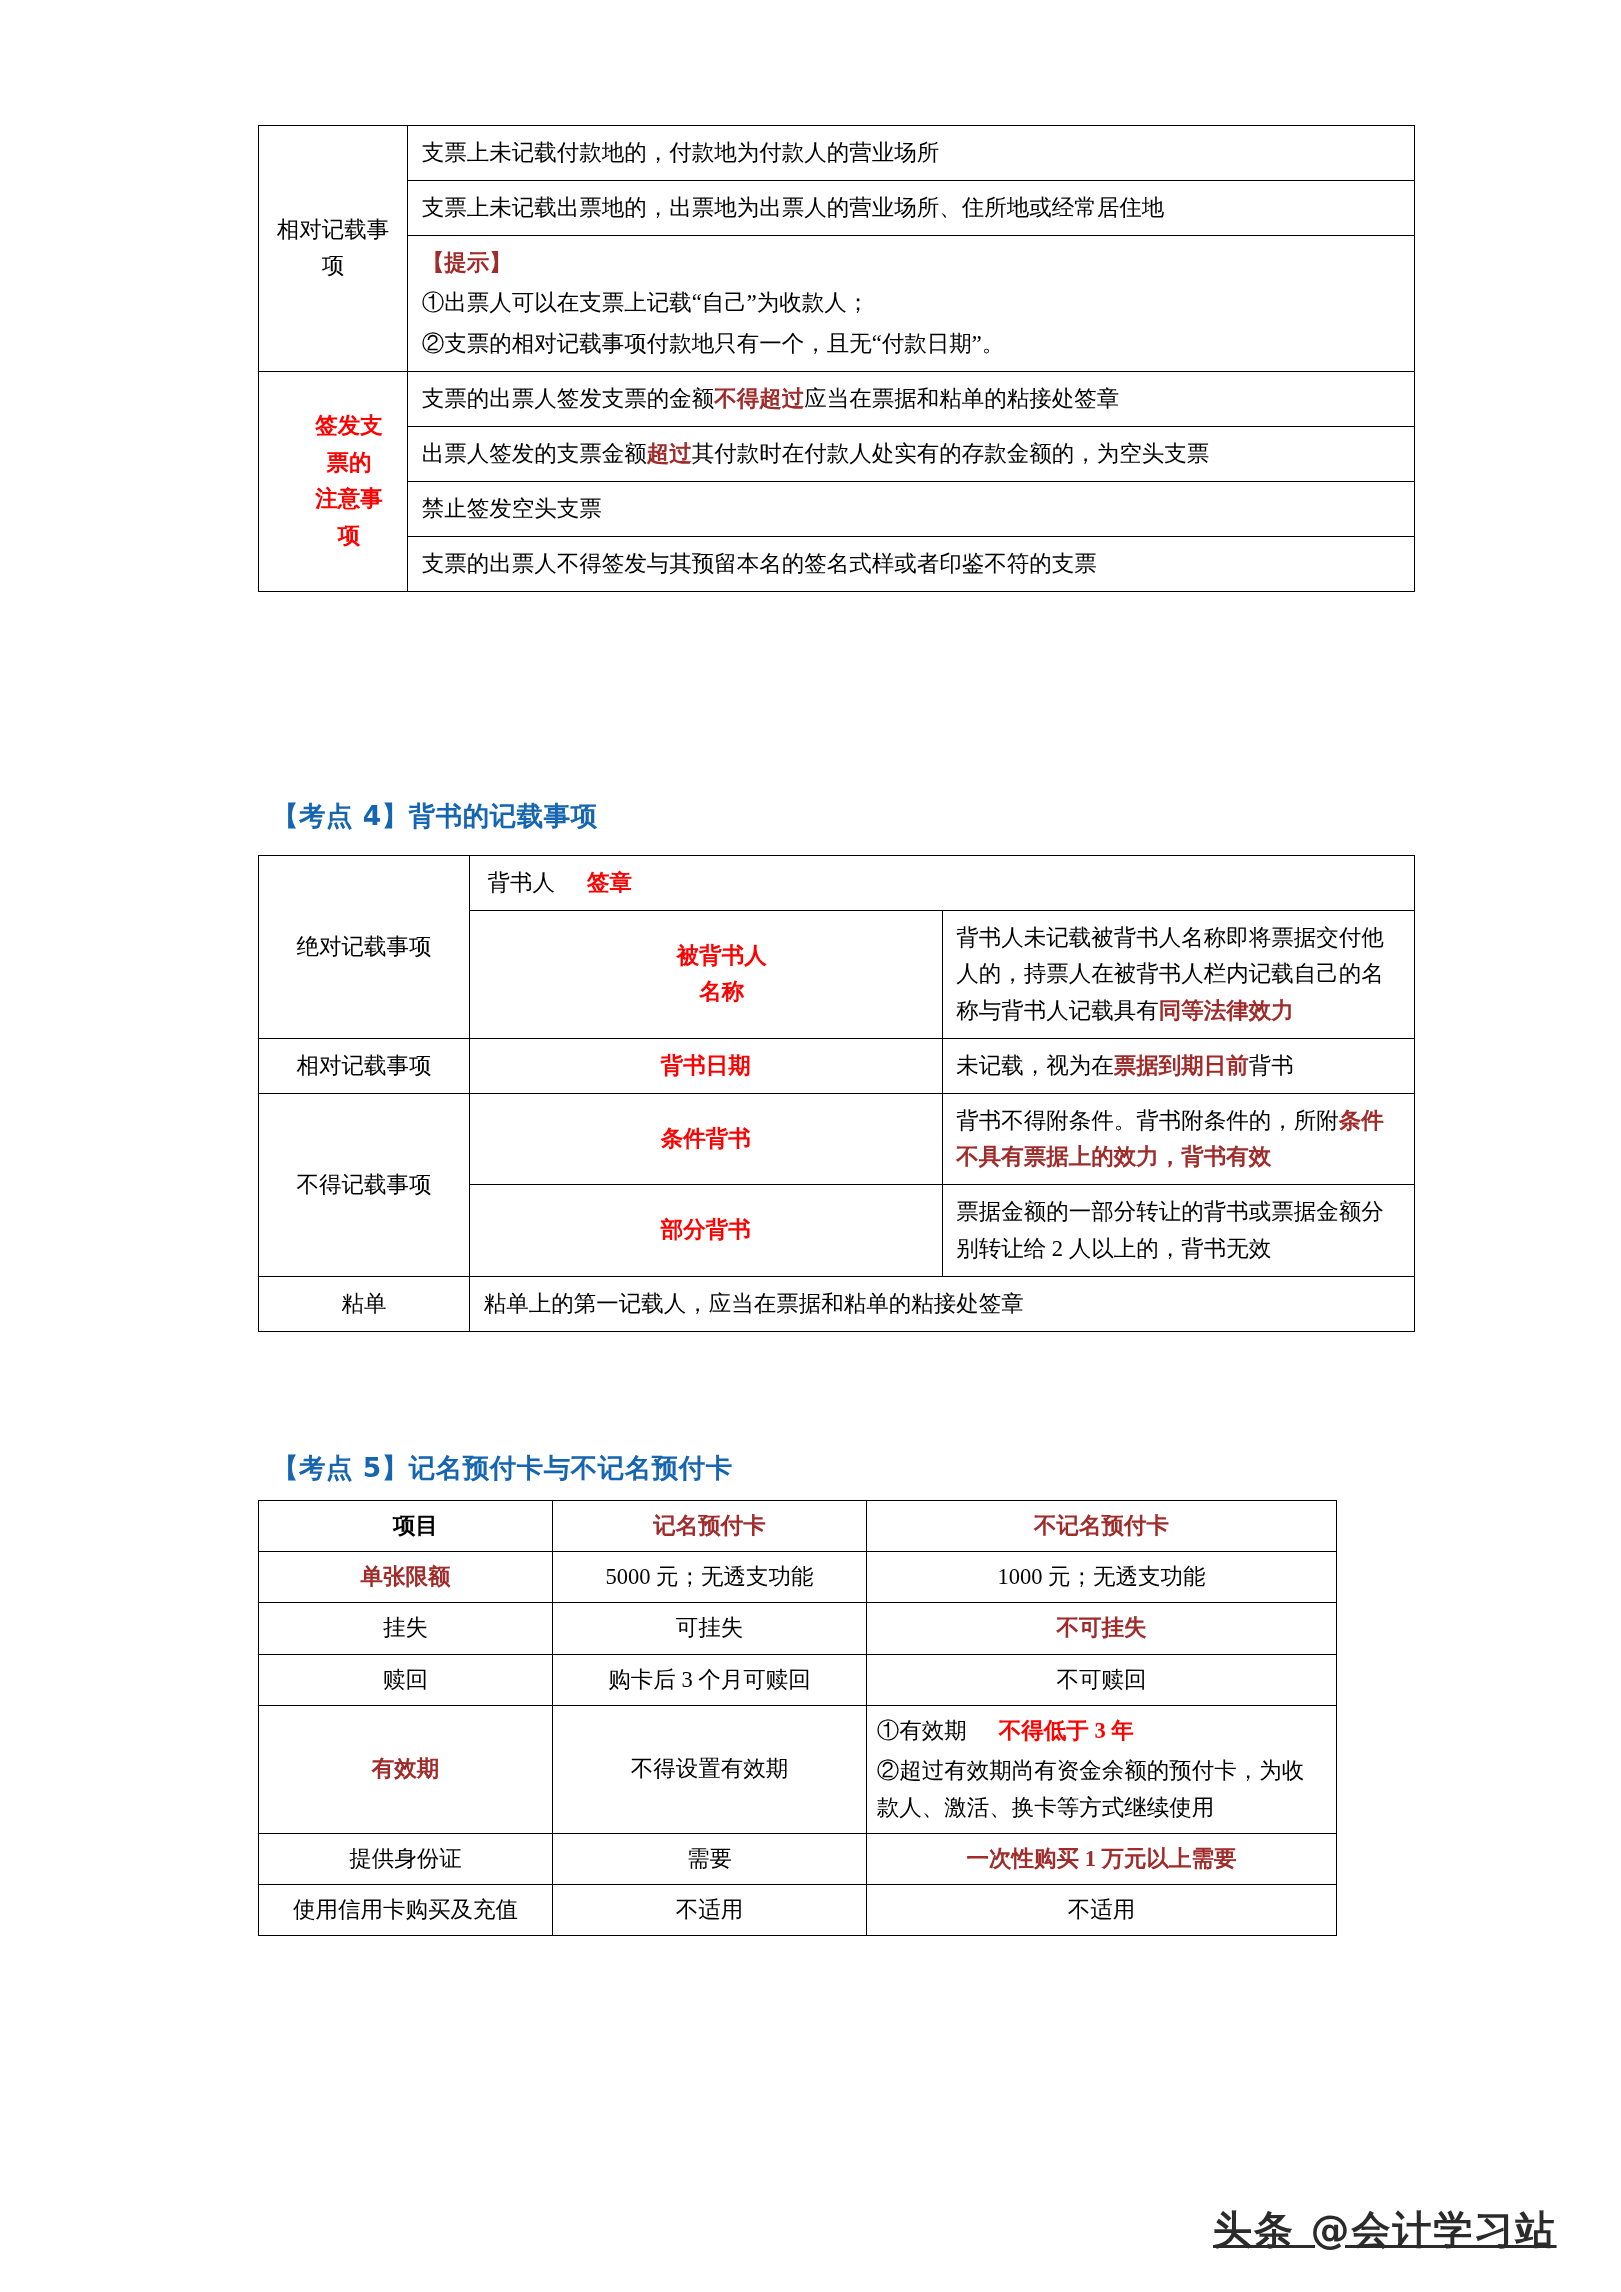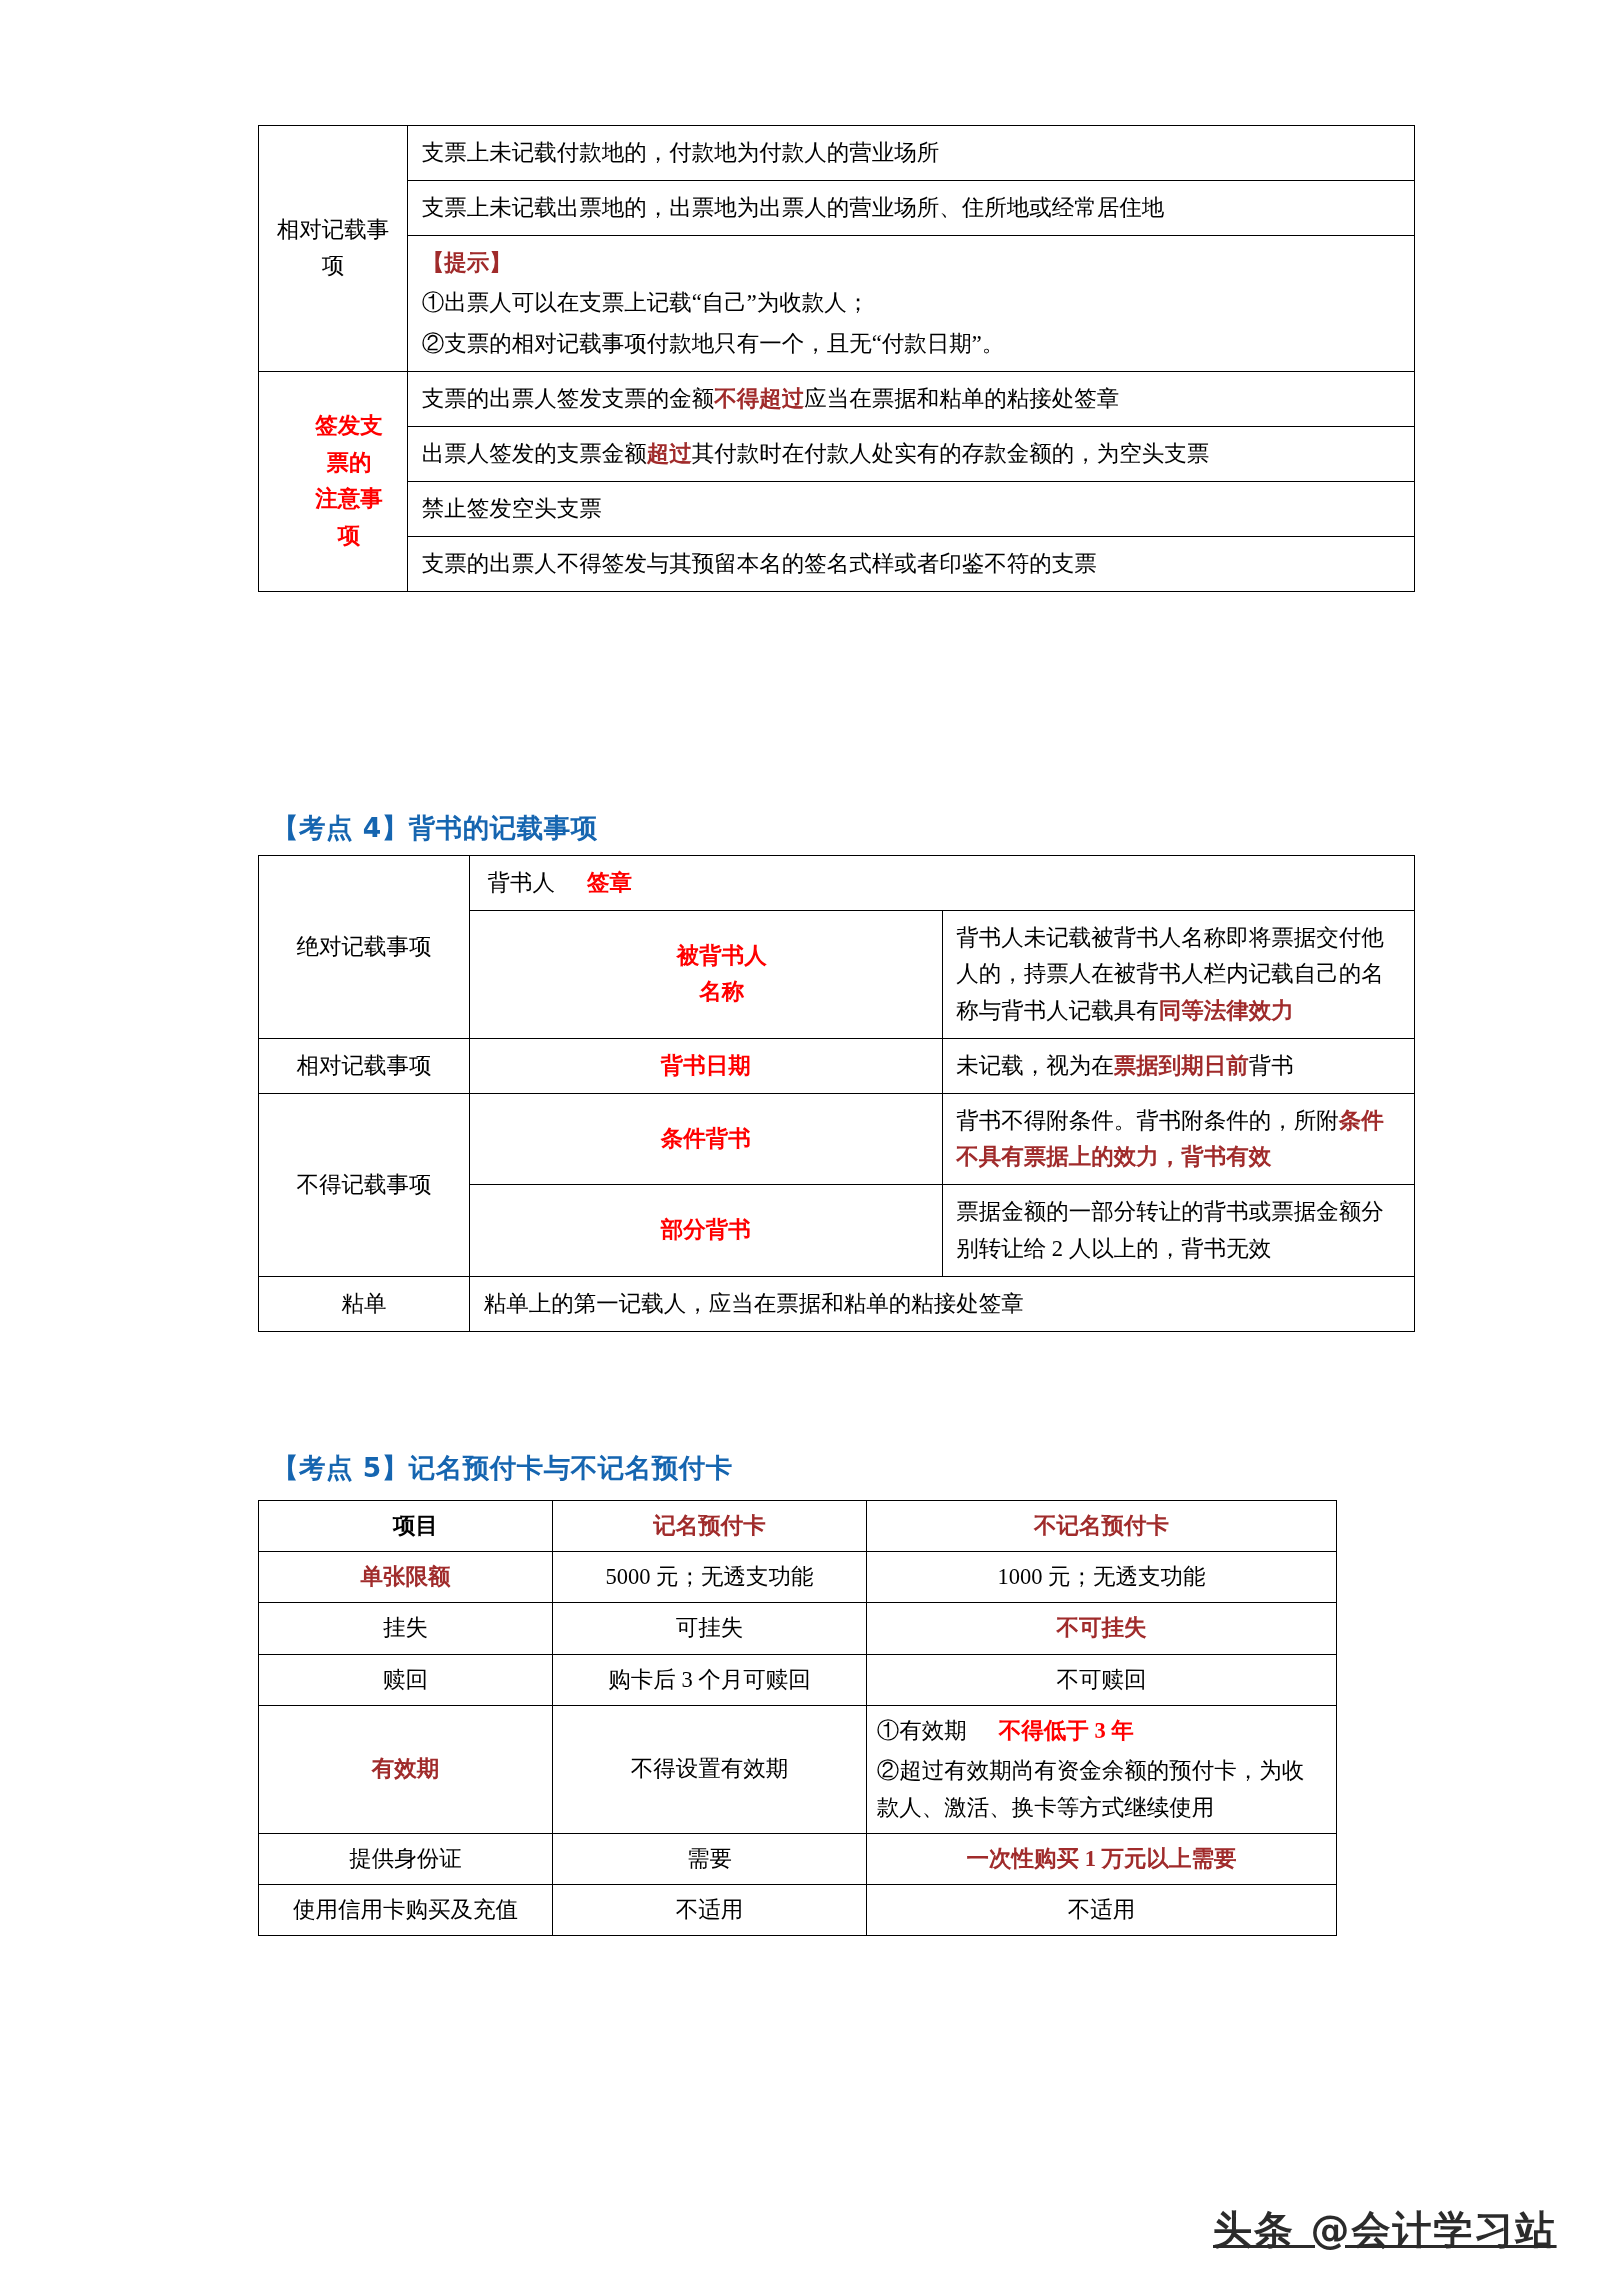--- a/index.html
+++ b/index.html
@@ -51,21 +51,21 @@
   .redb       { color: #FF0000; font-weight: bold; margin-left: 32px; }
   .darkredb   { color: #A02B2B; font-weight: bold; }
 
   
   td.para     { line-height: 1.95; }
   td.para p   { margin: 0 0 3.9px 0; }
   td.para p:last-child { margin-bottom: 0; }
 
   
   #table-1-wrap { position: absolute; left: 258px; top: 125px; }
-  #heading-4    { position: absolute; left: 272px; top: 800px; margin-top: 12px; }
+  #heading-4    { position: absolute; left: 272px; top: 800px; }
   #table-2-wrap { position: absolute; left: 258px; top: 855px; }
   #heading-5    { position: absolute; left: 272px; top: 1452px; }
   #table-3-wrap { position: absolute; left: 258px; top: 1500px; }
 
   
   #table-1 { width: 1157px; }
   #table-1 .col-label { width: 149px; }
 
   
   #table-2 { width: 1157px; }

